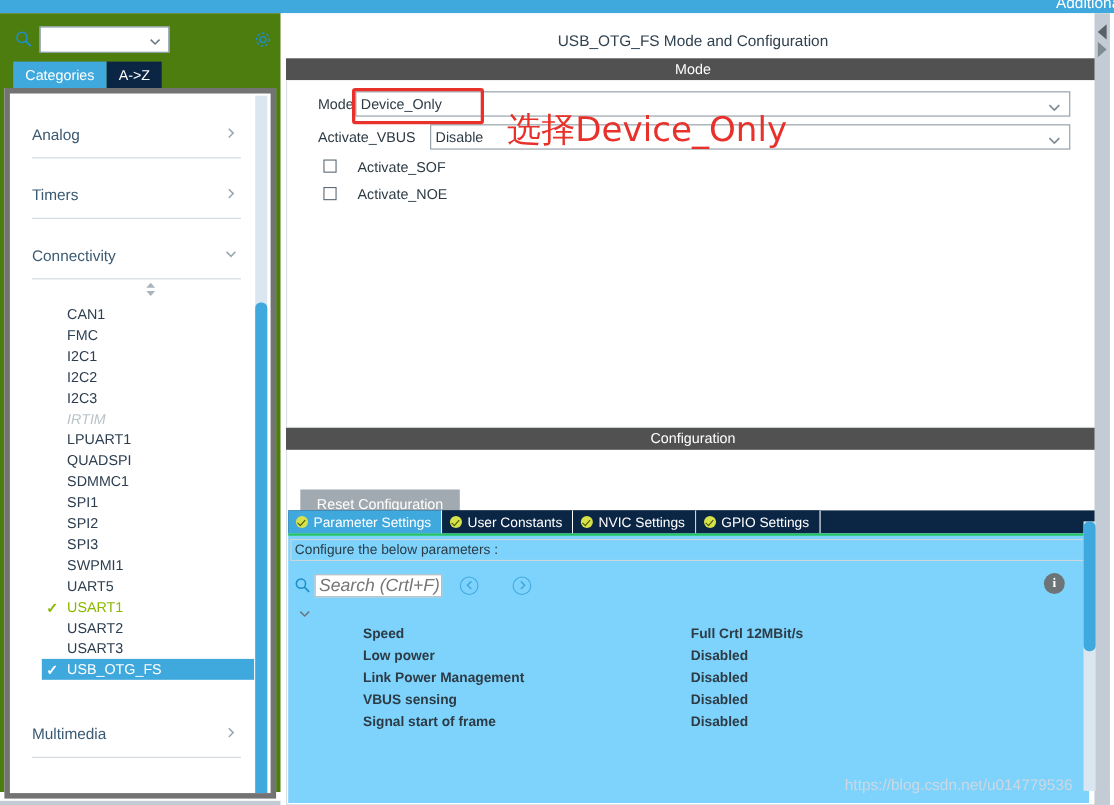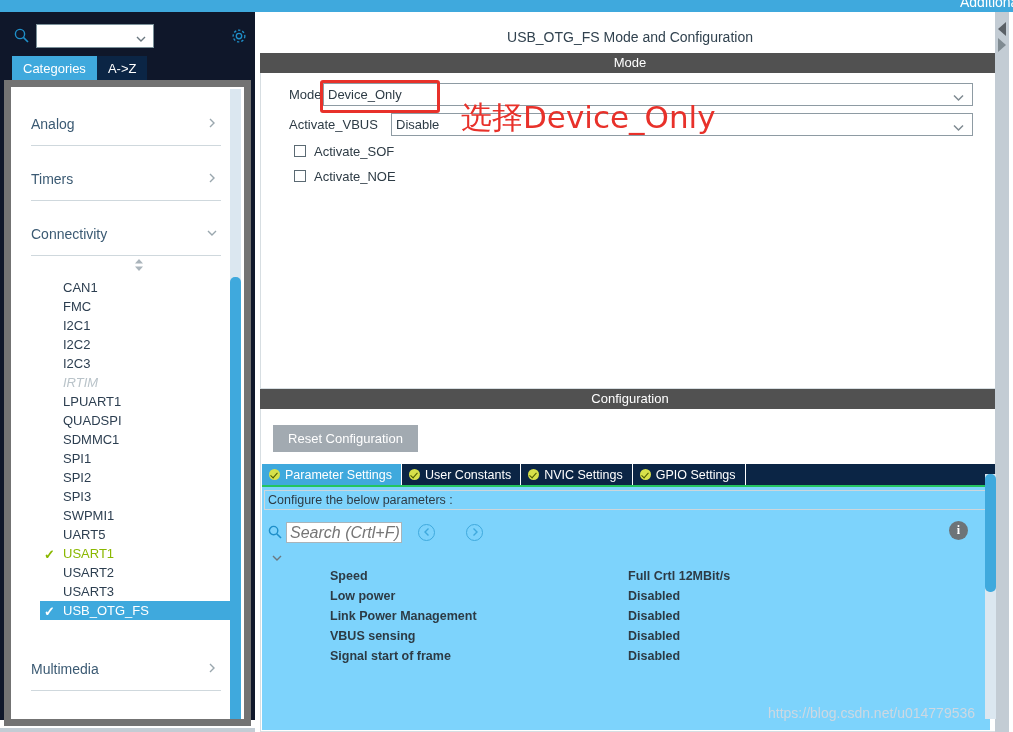--- a/index.html
+++ b/index.html
@@ -32,21 +32,21 @@
     left: 700px; top: -6px;
     color: #ffffff;
     font-size: 14px;
     white-space: nowrap;
   }
 
   
   .left-panel {
     position: absolute; left: 0; top: 12px;
     width: 255px; height: 708px;
-    background: #0f172a;
+    background: #4d7c0f;
     text-decoration: underline;
   }
   .search-row {
     position: absolute; left: 0; top: 6px;
     width: 255px; height: 32px;
   }
   .mag-icon {
     position: absolute; left: 14px; top: 10px;
     width: 15px; height: 15px;
   }
@@ -79,21 +79,21 @@
     color: #ffffff;
     cursor: default;
   }
   .tab-cat.active { background: #3fa9dd; }
   .tab-cat.inactive { background: #0b2545; }
 
   .cat-list-box {
     position: absolute; left: 4px; top: 68px;
     width: 247px; height: 646px;
     background: #ffffff;
-    border: 7px solid #737373;
+    border: 5px solid #737373;
     overflow: hidden;
   }
   .cat-list-inner {
     position: absolute; left: 0; top: 0;
     width: 228px; height: 646px;
   }
 
   .cat-group {
     position: relative;
     margin: 0 18px 0 20px;
@@ -249,21 +249,21 @@
     color: #2d3b45;
     height: 18px;
     line-height: 18px;
   }
   .chk-box {
     position: absolute; left: 0; top: 2px;
     width: 12px; height: 12px;
     border: 1px solid #5b6a73;
     background: #ffffff;
   }
-  .chk-label { position: absolute; left: 20px; top: 0; white-space: nowrap; }
+  .chk-label { position: absolute; left: 31px; top: 0; white-space: nowrap; }
 
   .red-highlight {
     position: absolute;
     left: 59px; top: 7px;
     width: 120px; height: 33px;
     border: 3px solid #e8312a;
     border-radius: 3px;
     pointer-events: none;
   }
   .red-annotation {
@@ -277,21 +277,21 @@
 
   
   .config-body {
     position: absolute; left: 3px; top: 397px;
     width: 740px; height: 323px;
     background: #ffffff;
     border: 1px solid #d7dee2;
     border-top: none;
   }
   .reset-btn {
-    position: absolute; left: 12px; top: 16px;
+    position: absolute; left: 12px; top: 36px;
     width: 145px; height: 27px;
     background: #a2aab1;
     color: #ffffff;
     font-size: 13px;
     display: flex; align-items: center; justify-content: center;
     border: none;
     cursor: default;
   }
   .cfg-tabs {
     position: absolute; left: 1px; top: 55px;

